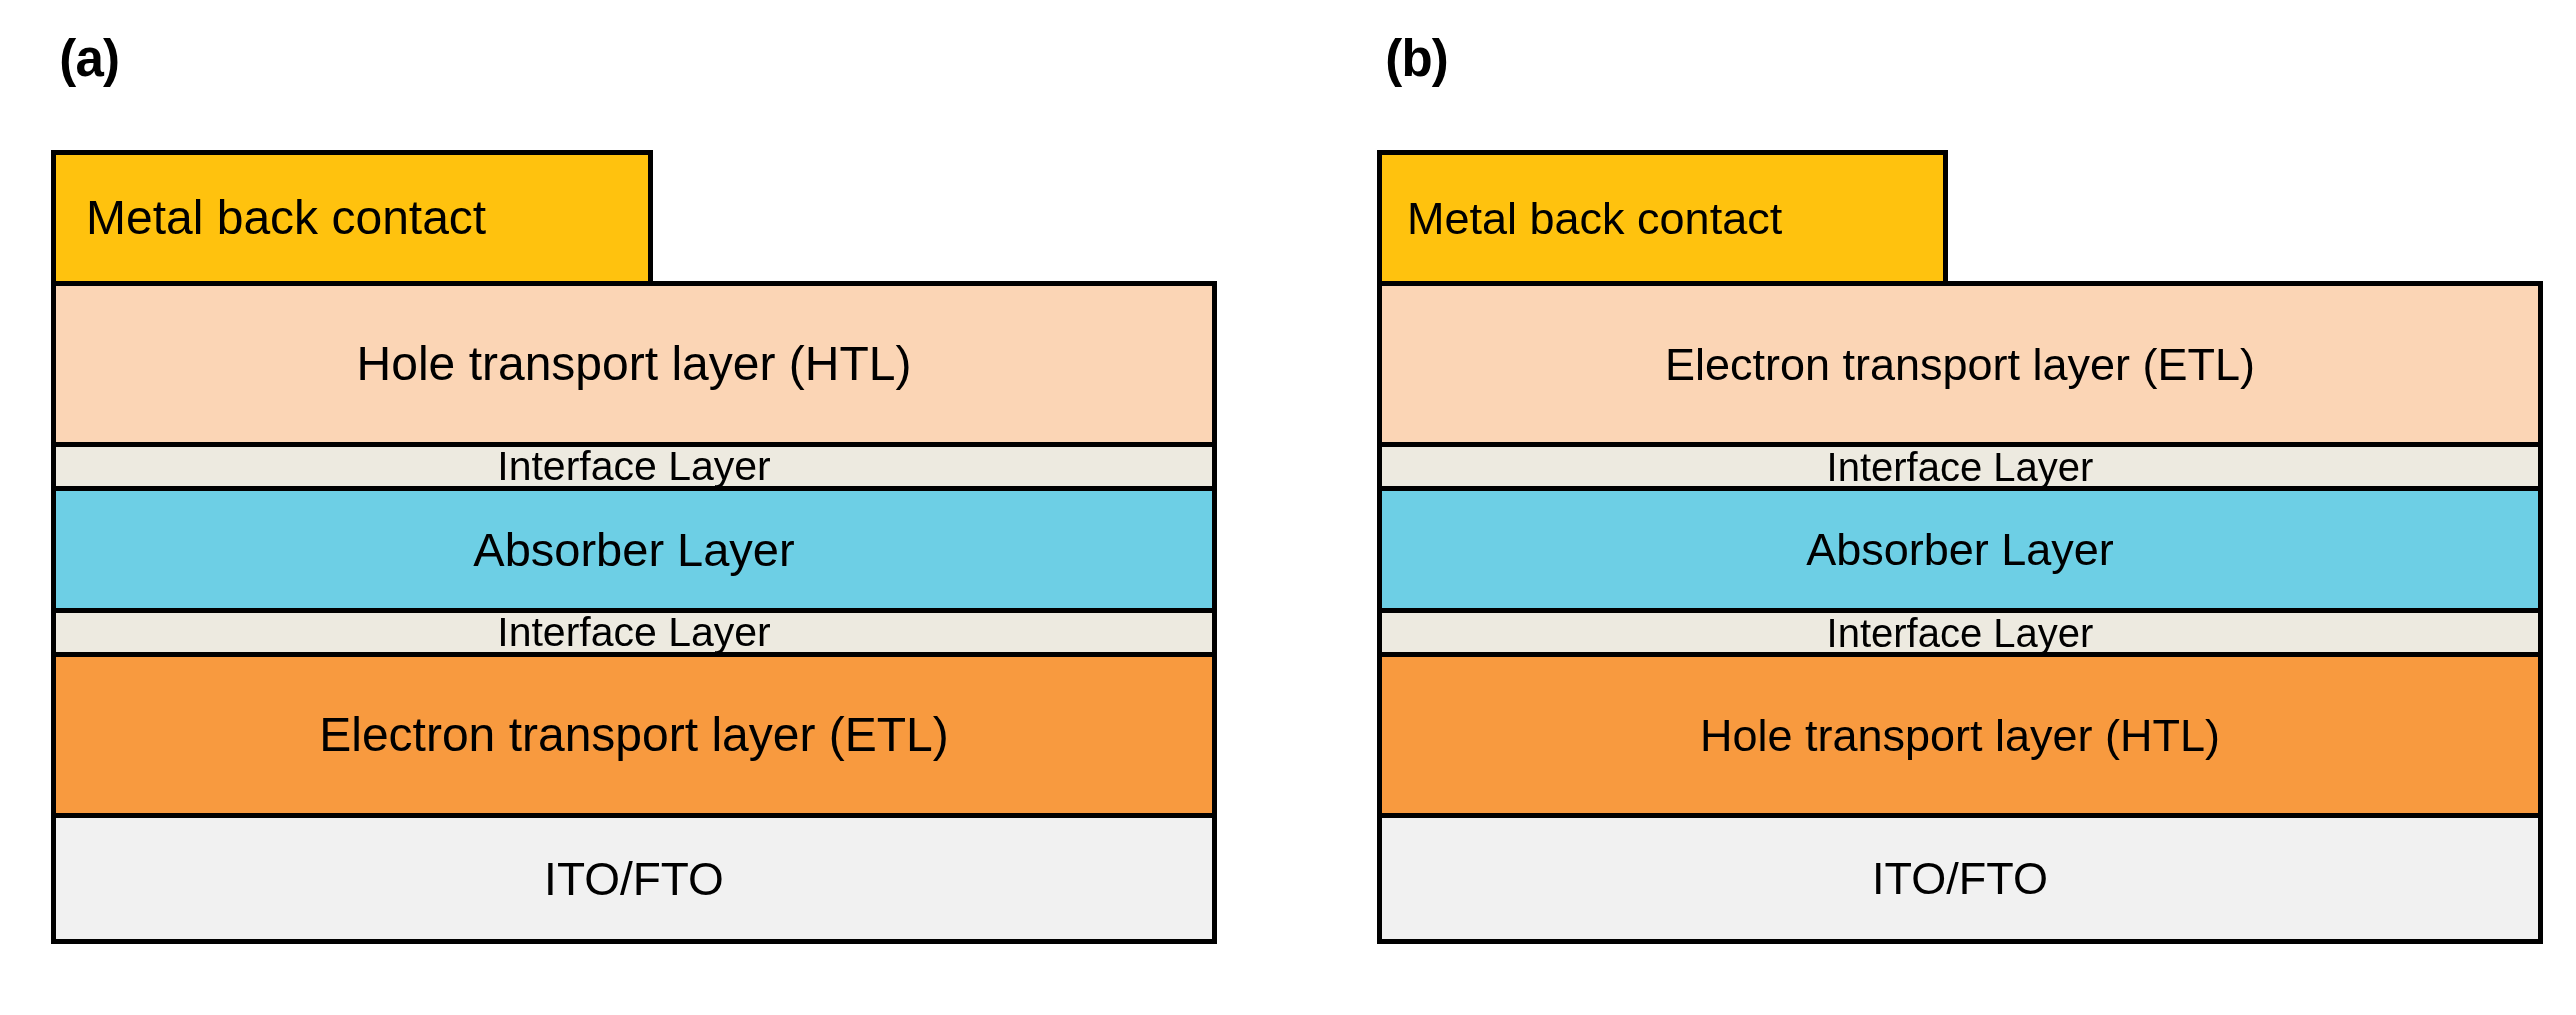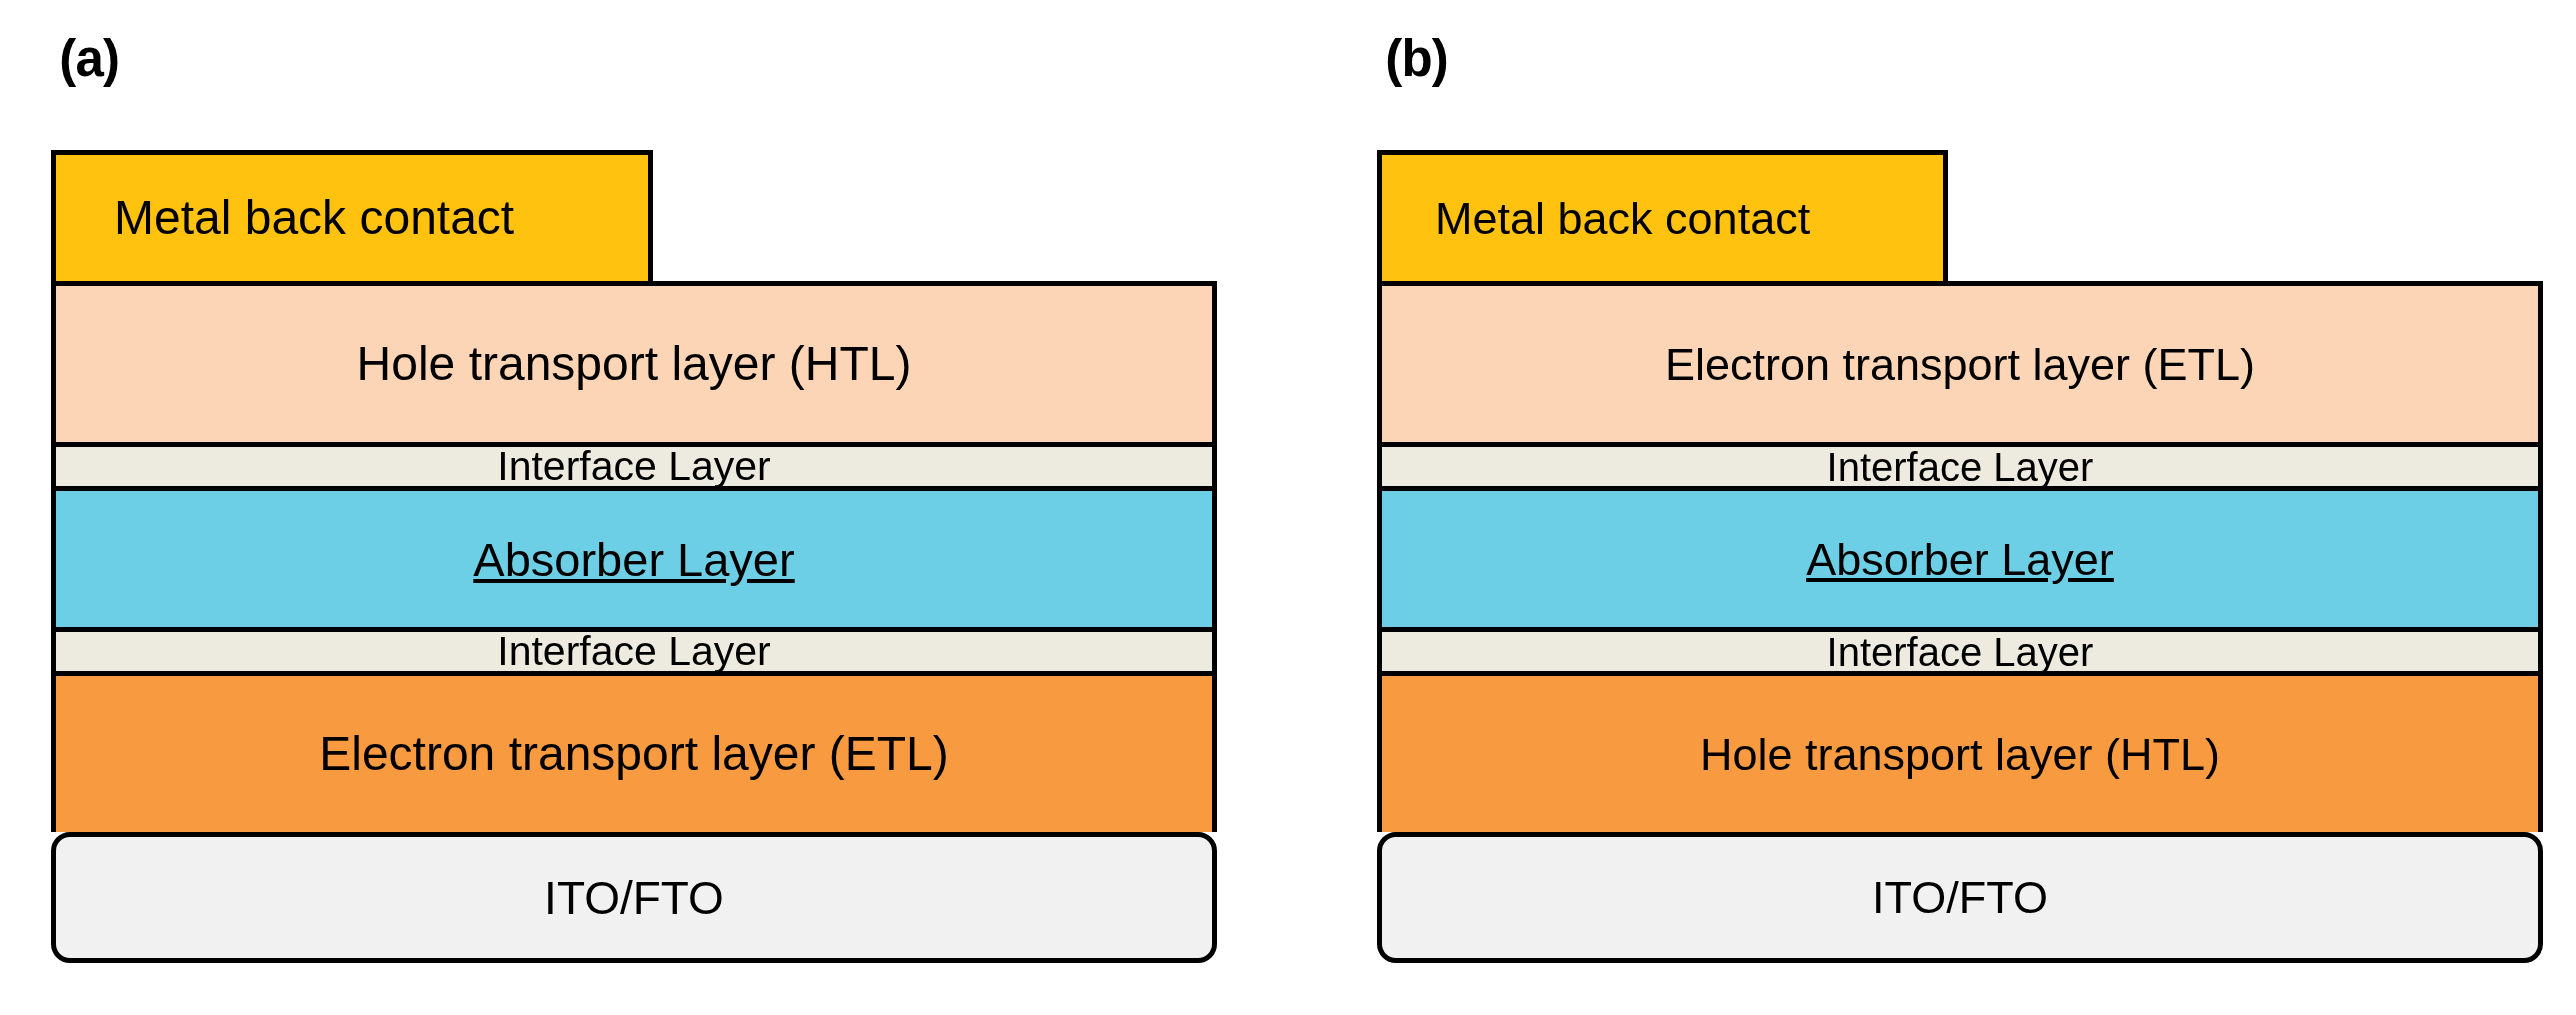--- a/index.html
+++ b/index.html
@@ -59,54 +59,52 @@
     position: absolute;
     left: 0;
     top: 0;
     height: 100%;
     box-sizing: border-box;
     border: 5.8px solid #000000;
     border-bottom: 0;
     display: flex;
     align-items: center;
     justify-content: flex-start;
-    padding-left: 28px;
   }
   #panel-a .contact-block { width: 602px; }
   #panel-b .contact-block { width: 571px; }
 
   .layer {
     position: relative;
     box-sizing: border-box;
     width: 100%;
     border-left: 5.8px solid #000000;
     border-right: 5.8px solid #000000;
     border-top: 5.8px solid #000000;
     display: flex;
     align-items: center;
     justify-content: center;
   }
   .layer.last {
     border-bottom: 5.8px solid #000000;
-    border-radius: 19px;
   }
 
   .layer-text, .contact-text {
     color: #000000;
     font-family: "Liberation Sans", sans-serif;
     font-weight: 400;
     white-space: nowrap;
     line-height: 1;
   }
 
   
   .h-contact  { height: 131px; }
   .h-transport{ height: 161px; }
   .h-interface{ height: 44px;  }
-  .h-absorber { height: 141px; text-decoration: underline; }
+  .h-absorber { height: 122px; }
   .h-substrate{ height: 131px; }
 
   .contact-text  { font-size: 48px; padding-left: 30px; }
   .t-transport   { font-size: 48px; }
   .t-interface   { font-size: 41px; }
   .t-absorber    { font-size: 47px; }
   .t-substrate   { font-size: 46px; }
 
   
   #panel-b .contact-text { font-size: 45px; padding-left: 25px; }

